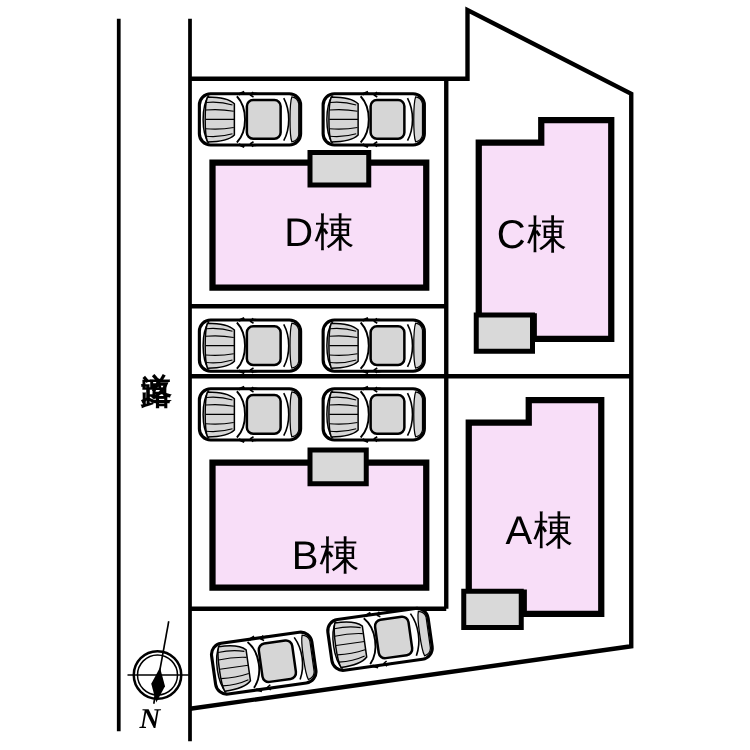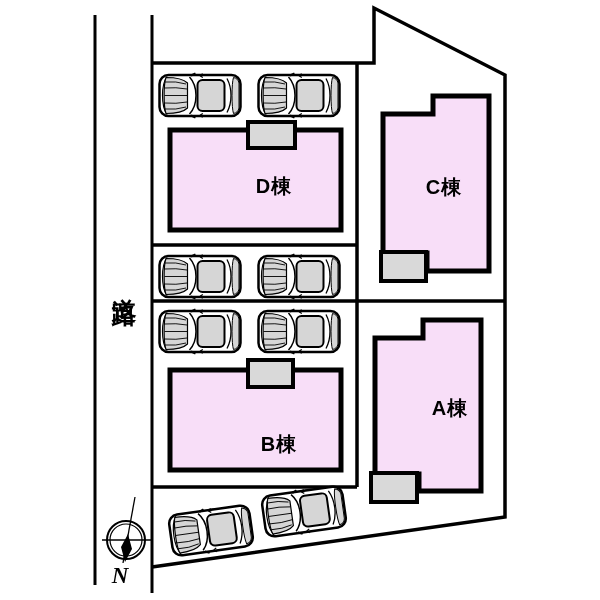--- a/index.html
+++ b/index.html
@@ -22,42 +22,41 @@
   }
   .lbl {
     position: absolute;
     transform: translate(-50%, -50%);
     color: #000;
     white-space: nowrap;
     line-height: 1;
     user-select: none;
   }
   .bldg-lbl {
-    font-size: 20px;
-    font-weight: 700;
+    font-size: 32px;
+    font-weight: 400;
     letter-spacing: 1px;
-    margin-left: 18px;
   }
   .road-lbl {
     font-size: 25px;
     font-weight: 600;
     writing-mode: vertical-rl;
     text-orientation: upright;
     letter-spacing: 3px;
   }
   .north-lbl {
     font-family: "Liberation Serif", serif;
     font-size: 23px;
     font-style: italic;
     font-weight: bold;
   }
   .pos-d { left: 256px; top: 186px; }
   .pos-c { left: 426px; top: 187px; }
   .pos-b { left: 261px; top: 444px; }
-  .pos-a { left: 432px; top: 408px; }
+  .pos-a { left: 432px; top: 424px; }
   .pos-road { left: 124px; top: 282px; }
   .pos-north { left: 120px; top: 575px; }
 </style>
 </head>
 <body>
 
 <div class="stage">
 
   <svg width="600" height="600" viewBox="0 0 600 600">
     <defs>

